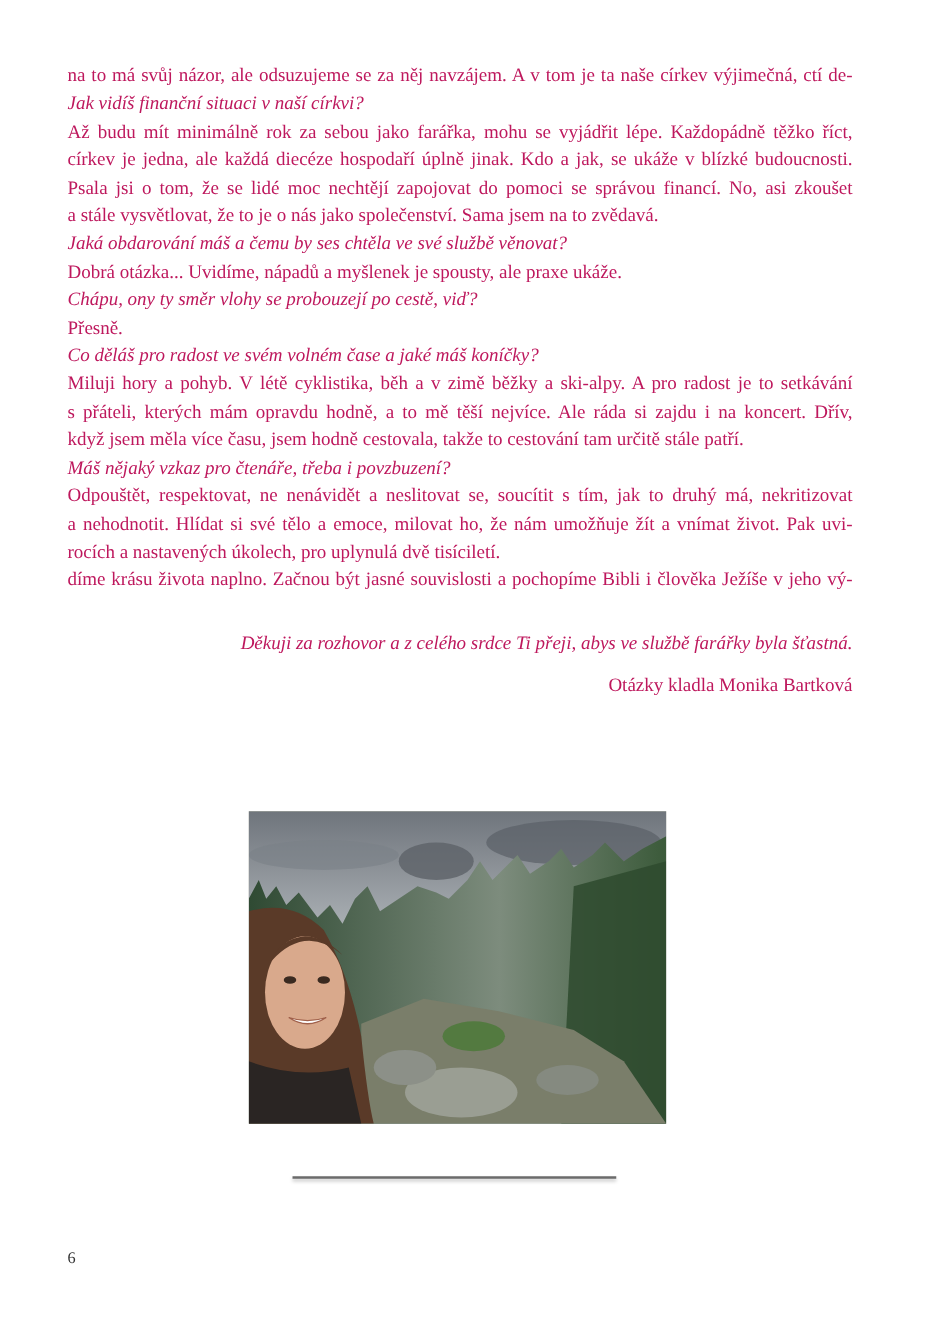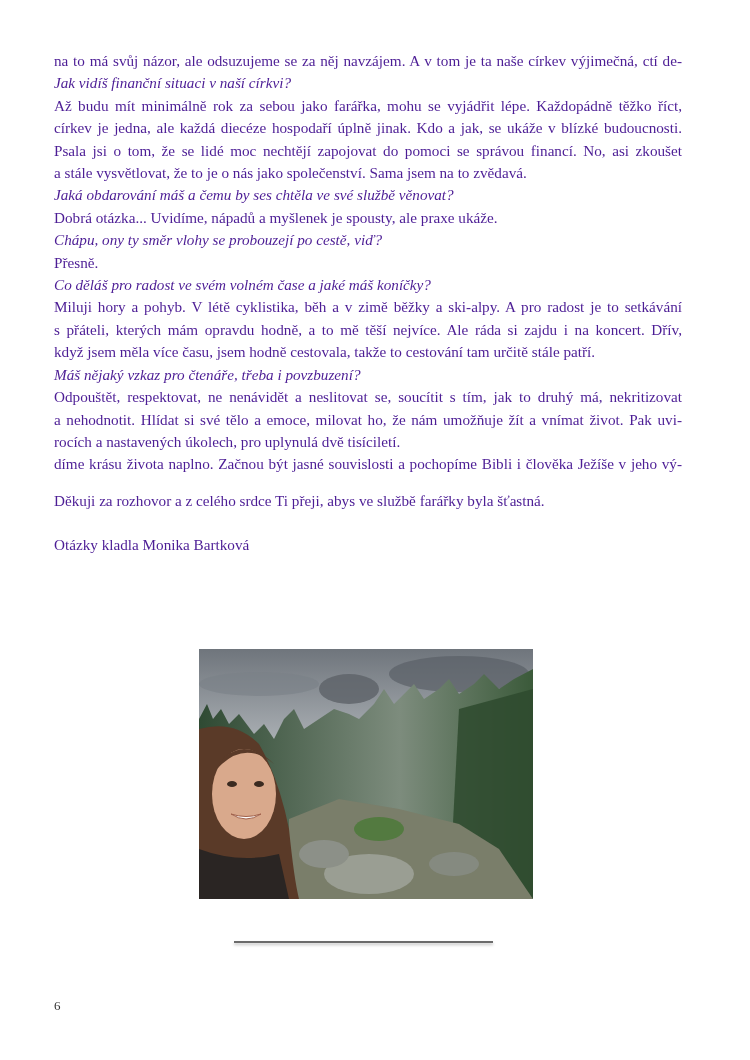--- a/index.html
+++ b/index.html
@@ -1,26 +1,26 @@
 <!DOCTYPE html>
 <html><head>
   <meta charset="utf-8">
   <style>
     html, body { margin: 0; padding: 0; background: #ffffff; }
     body { width: 750px; height: 1060px; position: relative; overflow: hidden; }
     .page {
       position: absolute; left: 54px; top: 50px; width: 628px;
       font-family: "Liberation Serif", "DejaVu Serif", serif;
-      font-size: 15.2px; line-height: 22.4px; color: #4c1d95;
+      font-size: 15.2px; line-height: 22.4px; color: #be185d;
     }
     .line { white-space: nowrap; display: block; }
     .justify { text-align: justify; text-align-last: justify; white-space: normal; }
     .q { font-style: italic; font-weight: normal; }
-    .closing { margin-top: 14px; }
-    .signature { text-align: left; margin-top: 22px; }
+    .closing { font-style: italic; margin-top: 28px; text-align: right; }
+    .signature { text-align: right; margin-top: 12px; }
     .photo {
       position: absolute; left: 199px; top: 649px; width: 334px; height: 250px;
       overflow: hidden; background: #8a9087;
     }
     .photo svg { display: block; }
     .divider {
       position: absolute; left: 234px; top: 941px; width: 259px; height: 2px;
       background: #6b6b6b; box-shadow: 0 2px 3px rgba(0,0,0,0.25);
     }
     .page-number {

